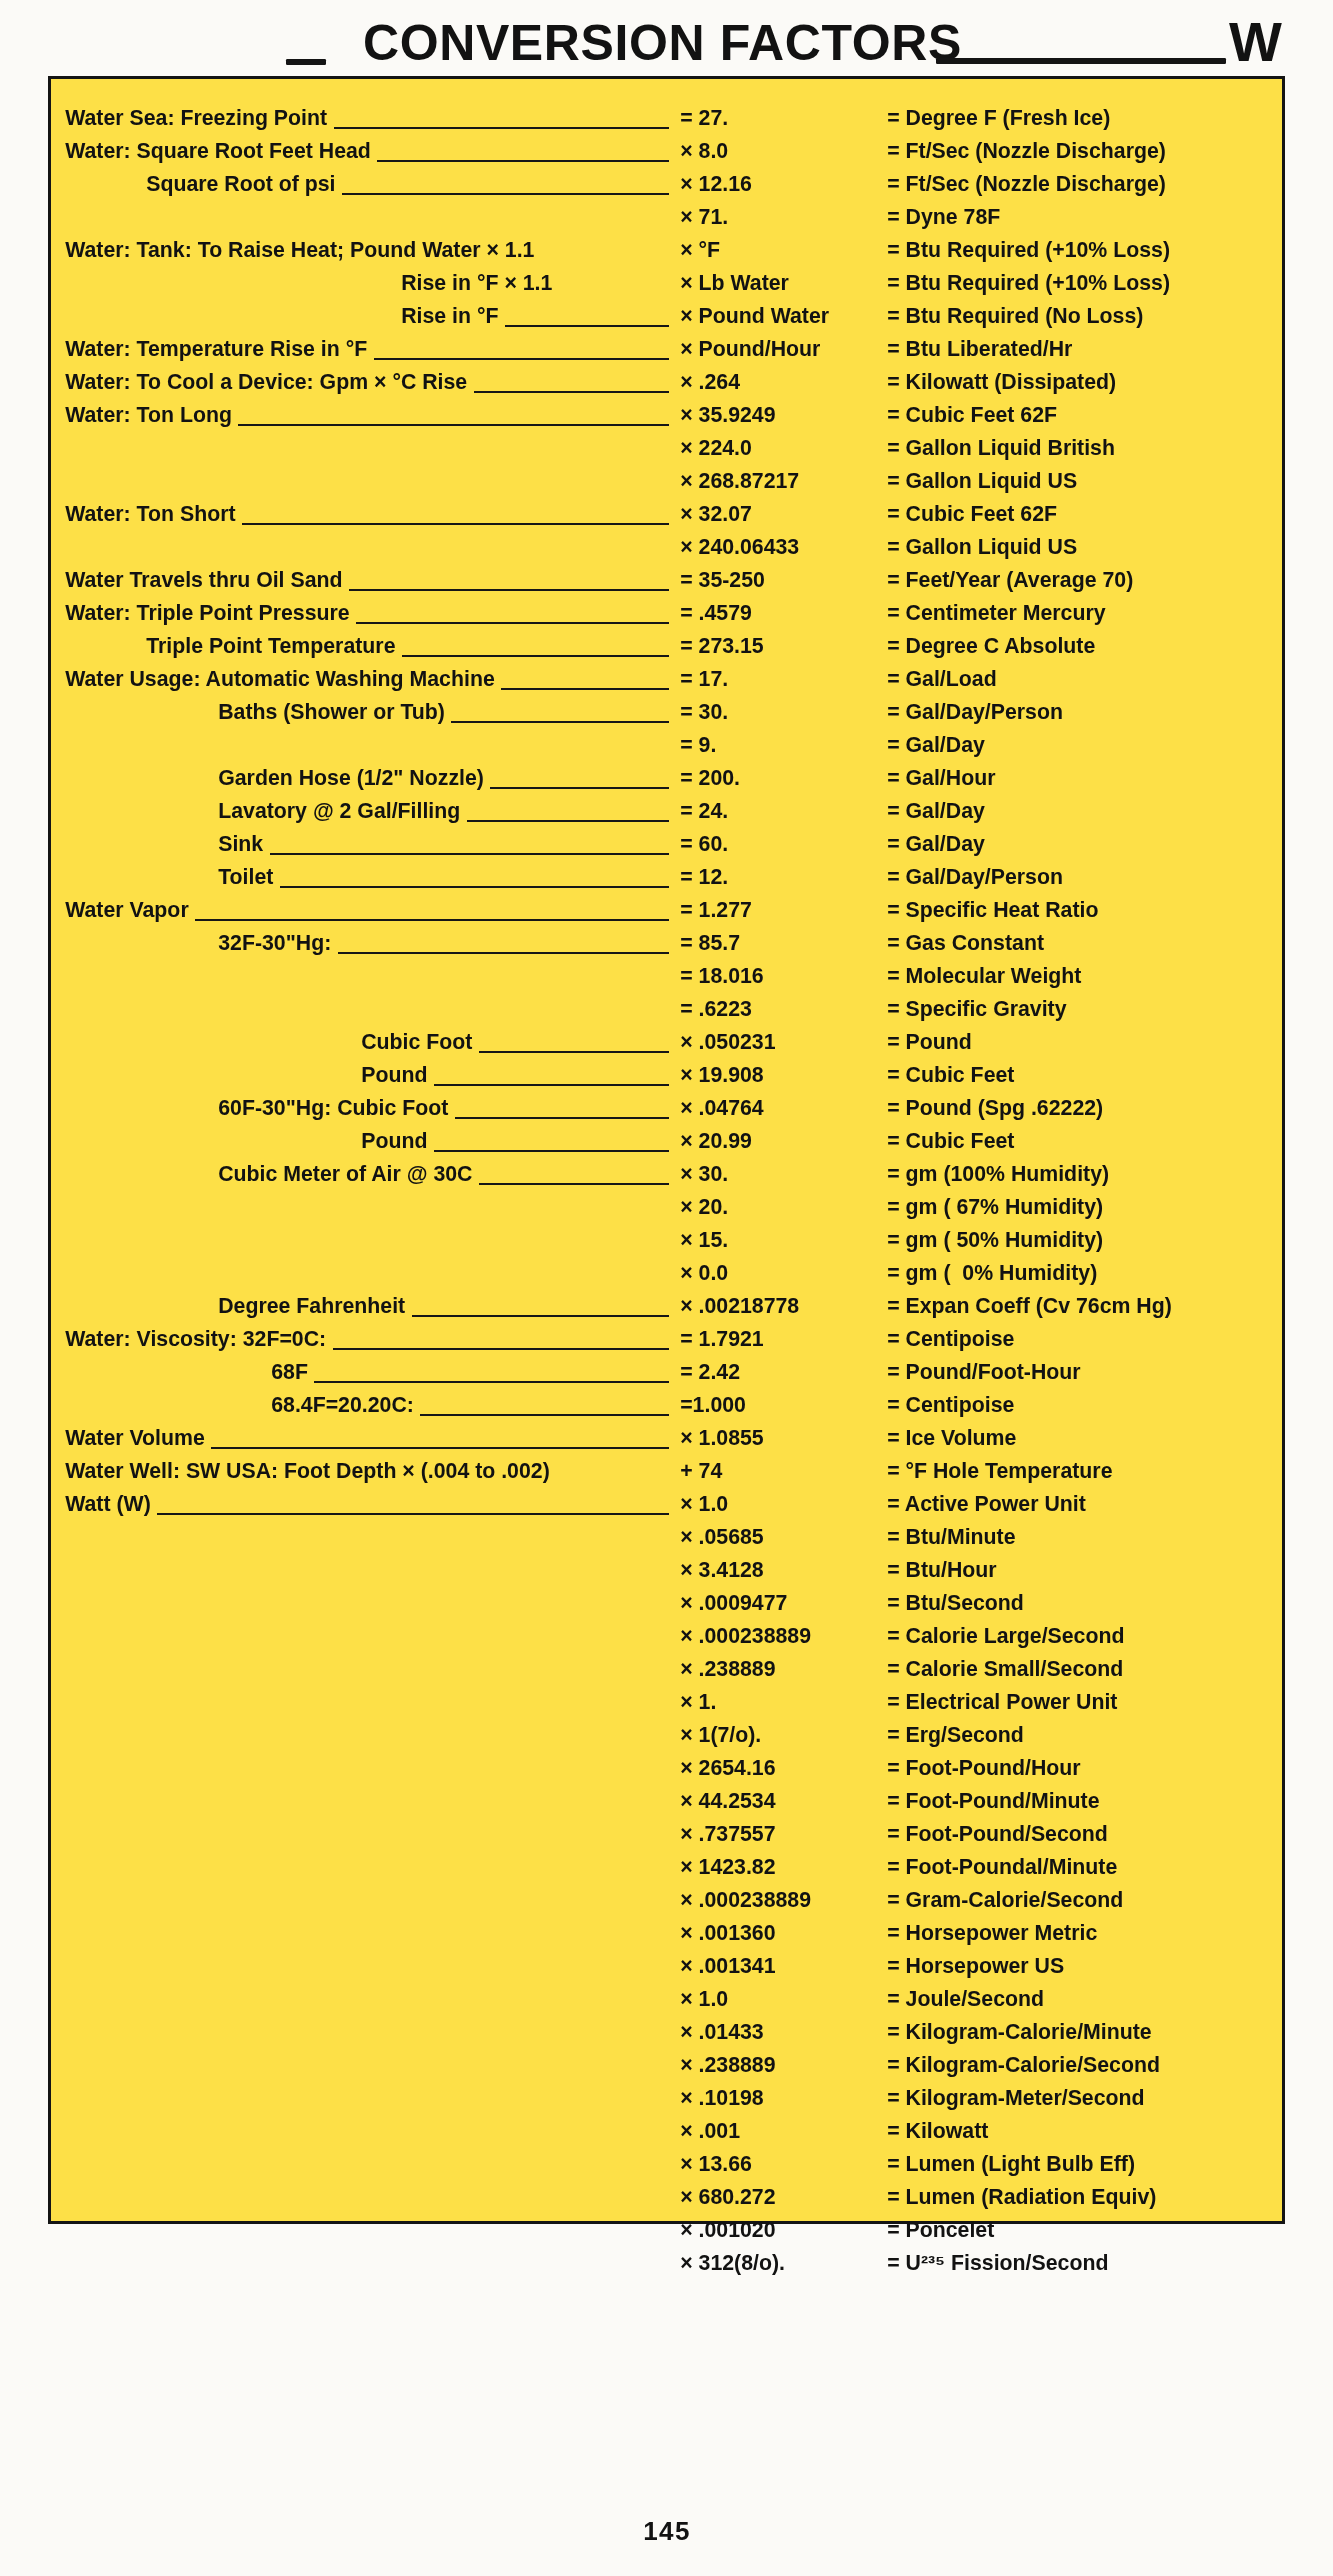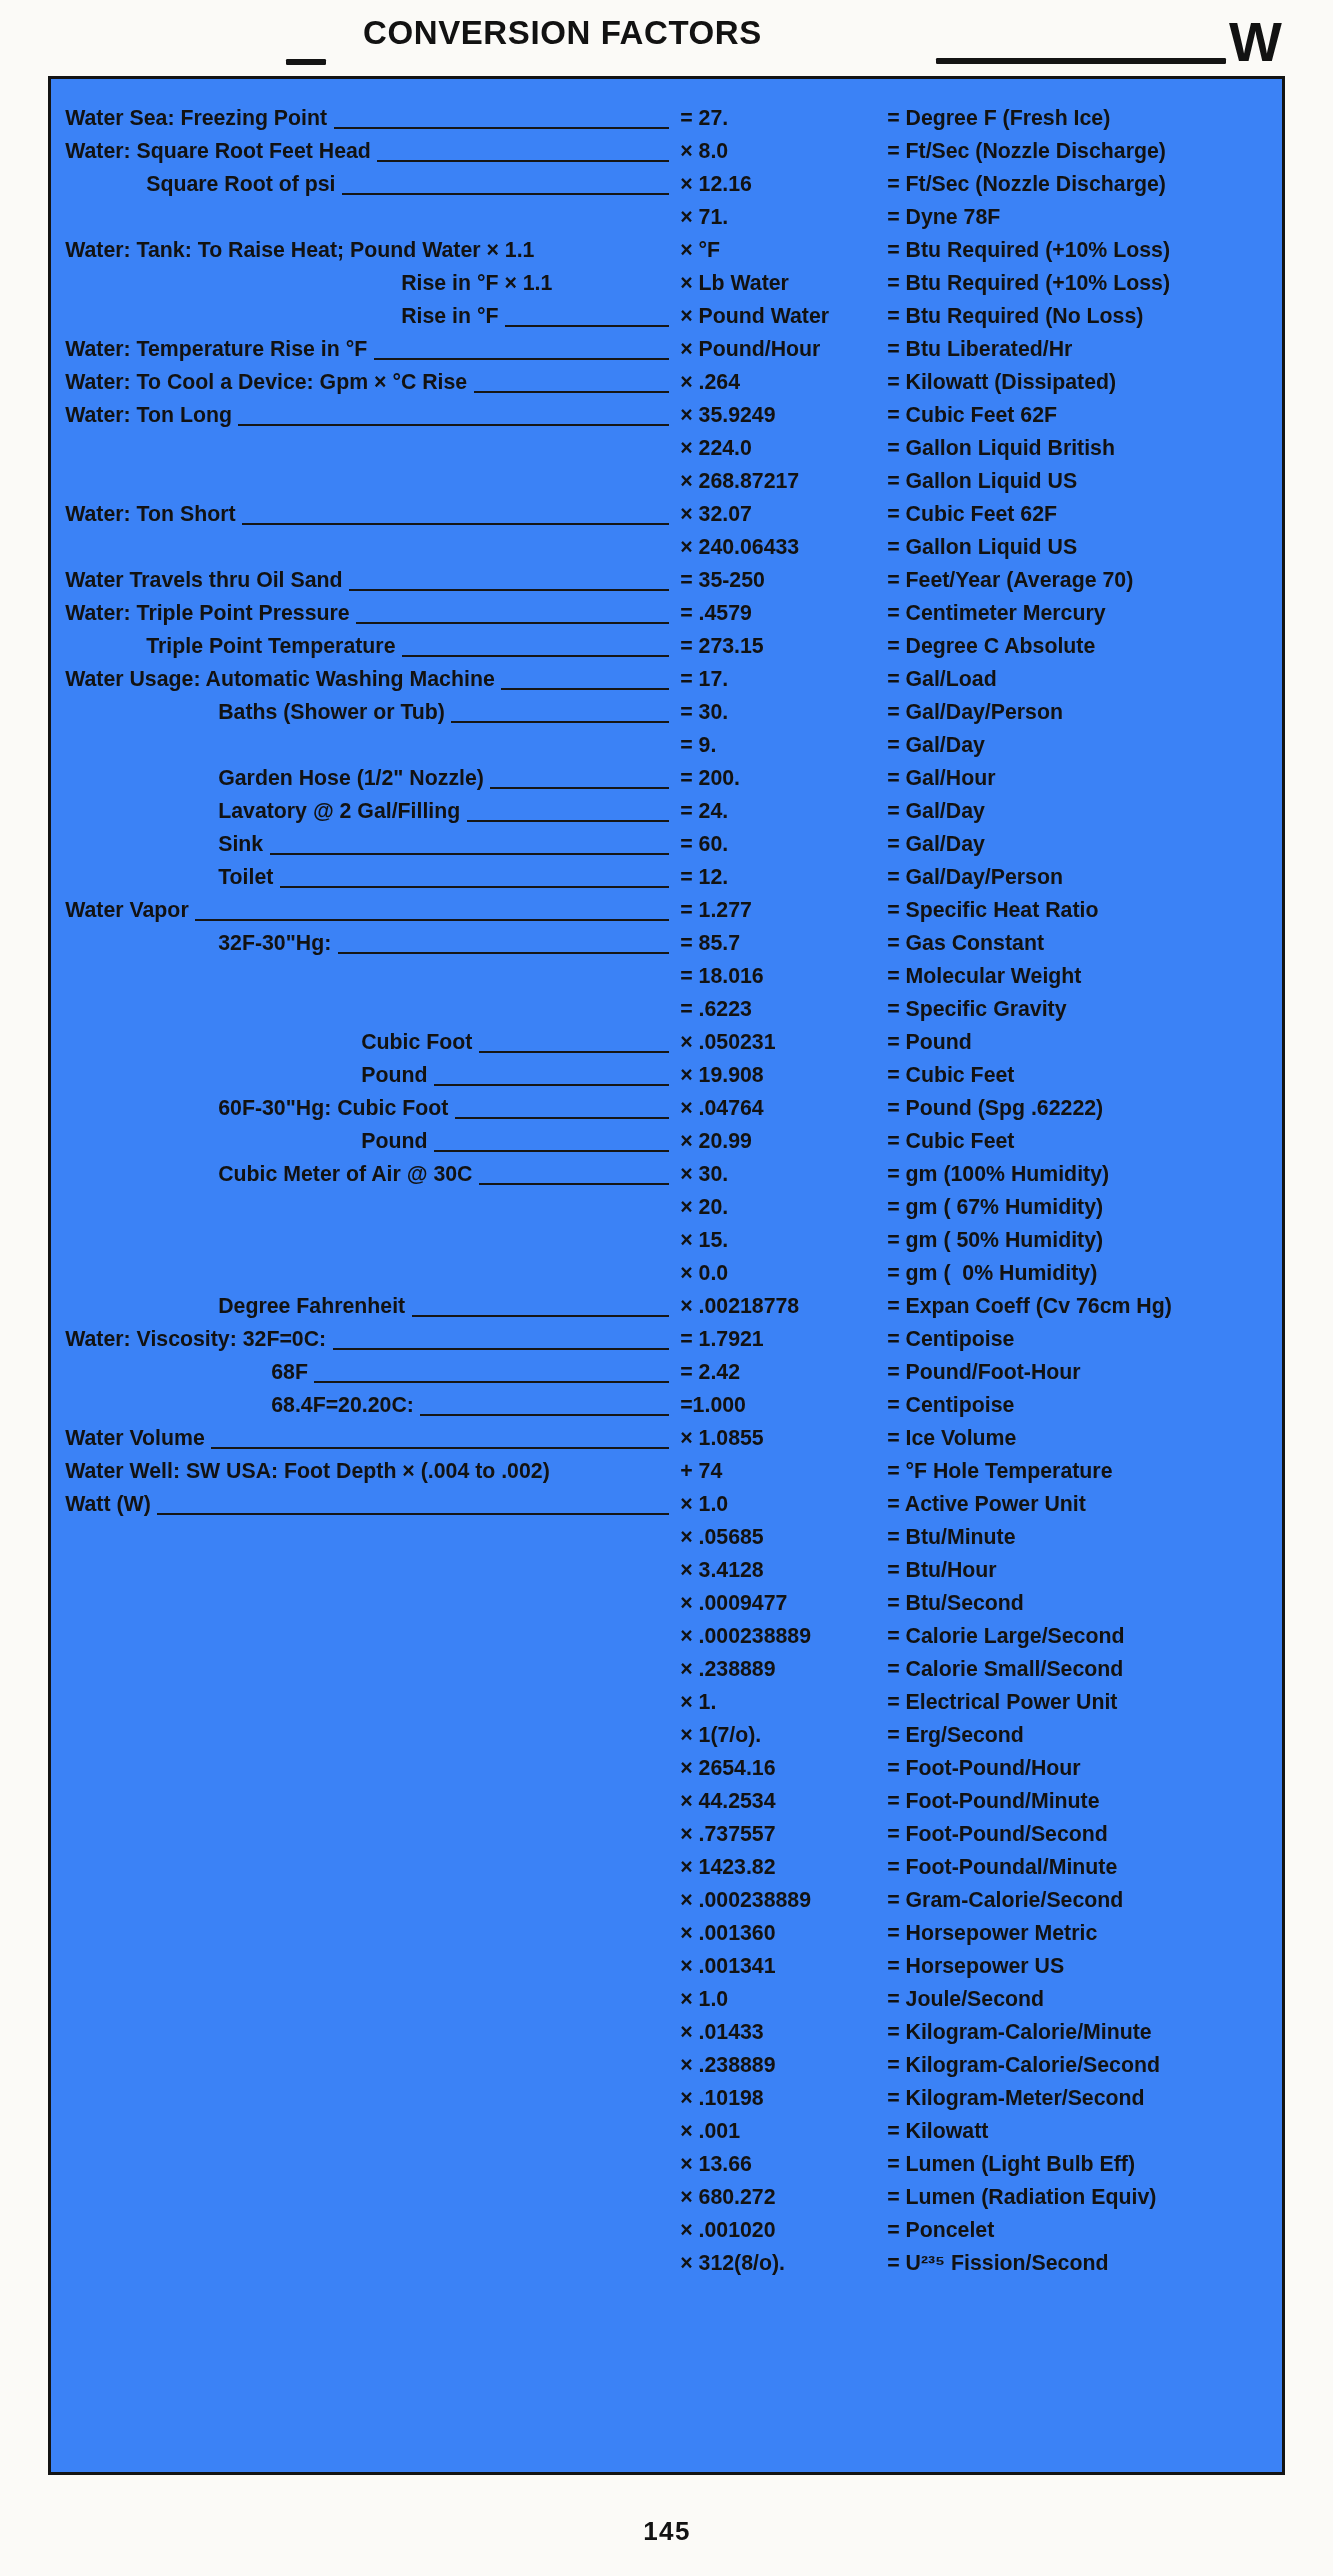--- a/index.html
+++ b/index.html
@@ -11,31 +11,31 @@
   }
   .page{position:relative;width:1334px;height:2576px;background:#fbfaf7;overflow:hidden;}
 
   
   .hdr{position:absolute;top:0;left:0;width:100%;height:78px;}
   .rule{position:absolute;background:#141414;height:5.8px;border-radius:1.3px;}
   .rule-left{left:286px;top:59px;width:40px;}
   .rule-mid{left:936px;top:58px;width:290px;}
   .title{
     position:absolute;left:363px;top:14.2px;margin:0;
-    font-size:33px;font-weight:bold;letter-spacing:0.6px;white-space:pre;
+    font-size:50px;font-weight:bold;letter-spacing:0.6px;white-space:pre;
   }
   .section-letter{
     position:absolute;left:1229px;top:9px;
     font-size:56px;font-weight:bold;
   }
 
   
   .box{
-    position:absolute;left:48px;top:76px;width:1237px;height:2399px;
-    border:3.9px solid #141414;box-sizing:border-box;background:#3b82f6;
+    position:absolute;left:48px;top:76px;width:1237px;height:2148px;
+    border:3.9px solid #141414;box-sizing:border-box;background:#fde047;
   }
   .rows{position:absolute;top:23px;left:14.2px;right:10.3px;}
   .row{position:relative;height:33px;}
   .label-cell{
     position:absolute;left:0;top:0;width:608px;height:33px;
     display:flex;box-sizing:border-box;
   }
   .label{font-size:21.3px;font-weight:bold;line-height:33px;white-space:pre;}
   .leader{
     flex:1;align-self:flex-end;

